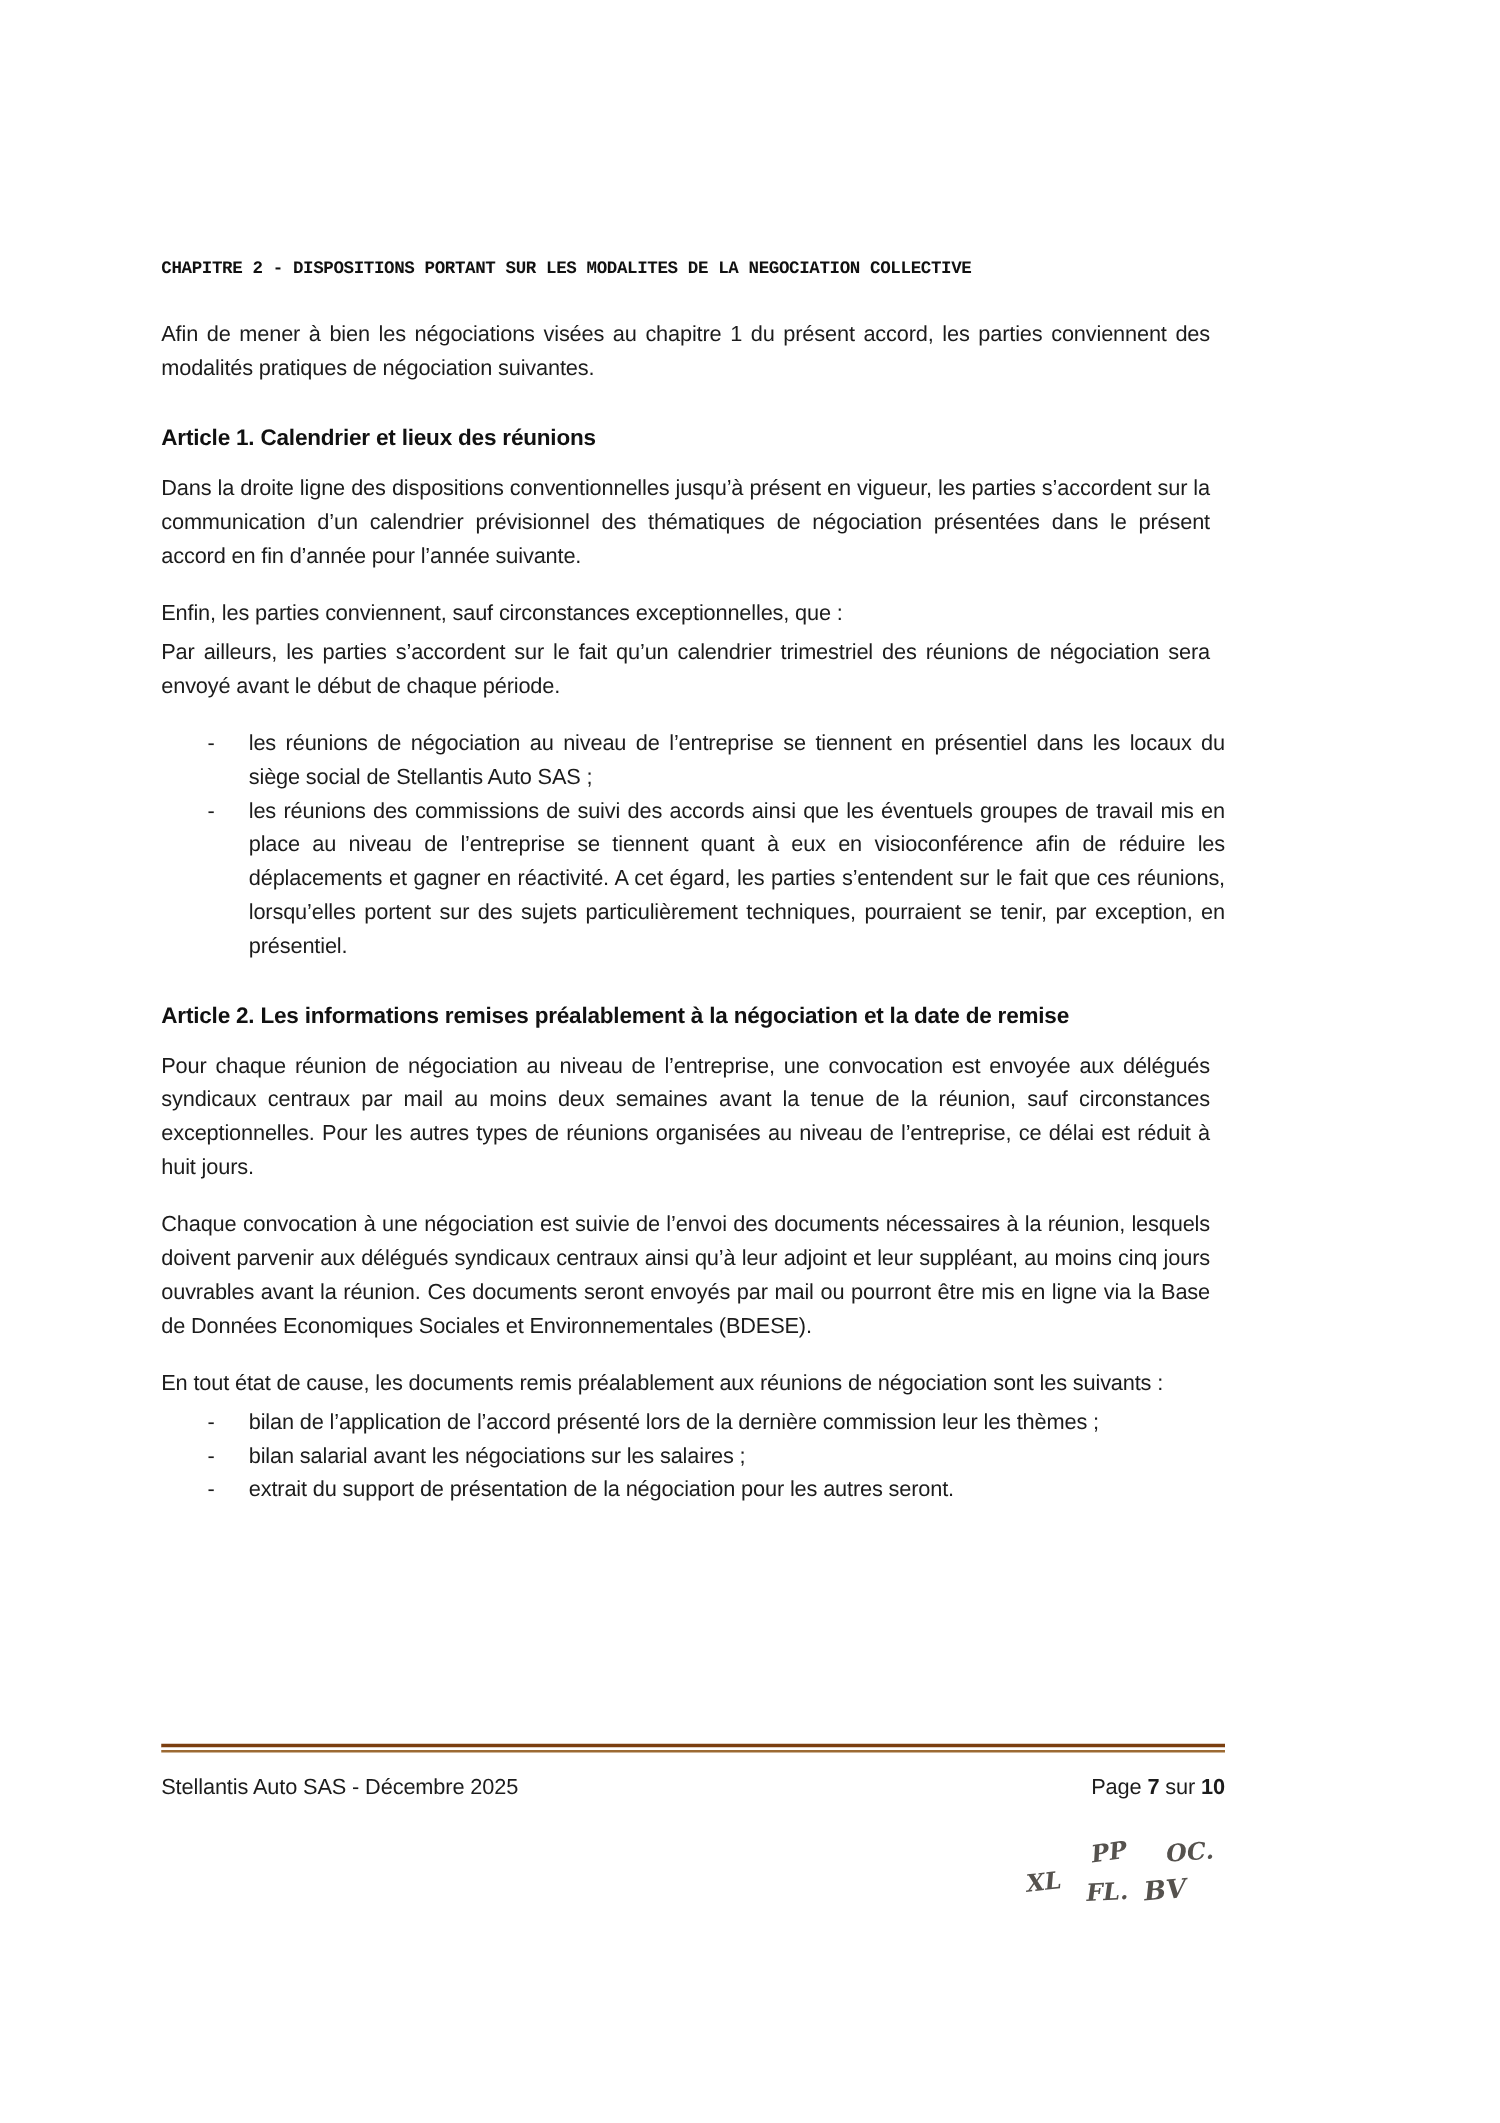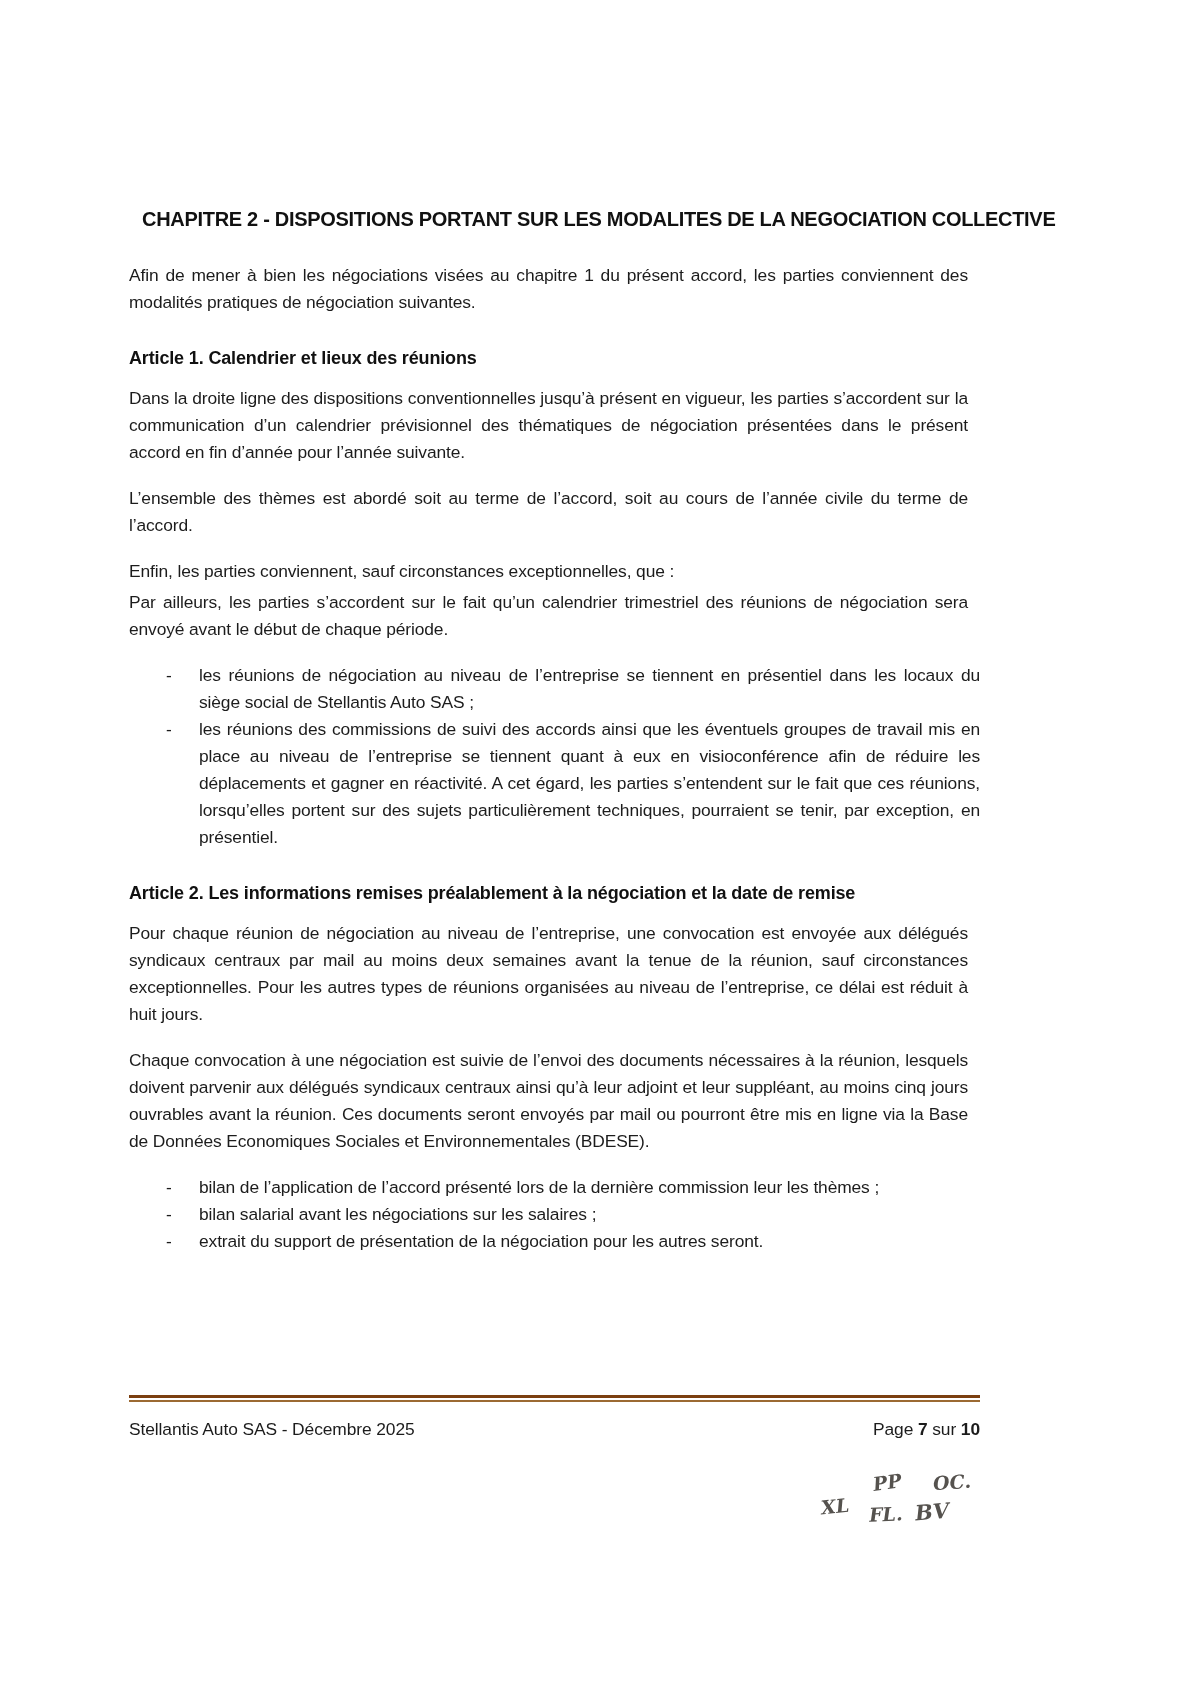--- a/index.html
+++ b/index.html
@@ -30,27 +30,28 @@
   .doc-text {
     font-family: "Liberation Sans", "DejaVu Sans", sans-serif;
     font-size: 17.4px;
     line-height: 1.55;
     text-align: justify;
     text-justify: inter-word;
     color: #1c1c1c;
     letter-spacing: -0.12px;
   }
   h1.chapter-title {
-    font-size: 20px;
-    font-weight: bold;
-    margin: 0 0 30px 13px;
+    font-size: 14px;
+    font-weight: bold;
+    margin: 0 0 30px 0;
     line-height: 1.3;
     letter-spacing: -0.3px;
     color: #111111;
     white-space: nowrap;
+    font-family: Liberation Mono, monospace;
   }
   h2.article-title {
     font-size: 18px;
     font-weight: bold;
     margin: 30px 0 15px 0;
     line-height: 1.35;
     letter-spacing: -0.15px;
     color: #111111;
   }
   p.para {
@@ -141,21 +142,20 @@
   <div class="content doc-text">
 
     <h1 class="chapter-title">CHAPITRE 2 - DISPOSITIONS PORTANT SUR LES MODALITES DE LA NEGOCIATION COLLECTIVE</h1>
 
     <p class="para">Afin de mener à bien les négociations visées au chapitre 1 du présent accord, les parties conviennent des modalités pratiques de négociation suivantes.</p>
 
     <h2 class="article-title">Article 1. Calendrier et lieux des réunions</h2>
 
     <p class="para">Dans la droite ligne des dispositions conventionnelles jusqu’à présent en vigueur, les parties s’accordent sur la communication d’un calendrier prévisionnel des thématiques de négociation présentées dans le présent accord en fin d’année pour l’année suivante.</p>
 
-    <p class="para">L’ensemble des thèmes est abordé soit au terme de l’accord, soit au cours de l’année civile du terme de l’accord.</p>
 
     <p class="para tight">Enfin, les parties conviennent, sauf circonstances exceptionnelles, que :</p>
 
     <p class="para">Par ailleurs, les parties s’accordent sur le fait qu’un calendrier trimestriel des réunions de négociation sera envoyé avant le début de chaque période.</p>
 
     <ul class="dash-list">
       <li>
         <span class="dash">-</span>
         <span class="li-text">les réunions de négociation au niveau de l’entreprise se tiennent en présentiel dans les locaux du siège social de Stellantis Auto SAS ;</span>
       </li>
@@ -164,20 +164,21 @@
         <span class="li-text">les réunions des commissions de suivi des accords ainsi que les éventuels groupes de travail mis en place au niveau de l’entreprise se tiennent quant à eux en visioconférence afin de réduire les déplacements et gagner en réactivité. A cet égard, les parties s’entendent sur le fait que ces réunions, lorsqu’elles portent sur des sujets particulièrement techniques, pourraient se tenir, par exception, en présentiel.</span>
       </li>
     </ul>
 
     <h2 class="article-title">Article 2. Les informations remises préalablement à la négociation et la date de remise</h2>
 
     <p class="para">Pour chaque réunion de négociation au niveau de l’entreprise, une convocation est envoyée aux délégués syndicaux centraux par mail au moins deux semaines avant la tenue de la réunion, sauf circonstances exceptionnelles. Pour les autres types de réunions organisées au niveau de l’entreprise, ce délai est réduit à huit jours.</p>
 
     <p class="para">Chaque convocation à une négociation est suivie de l’envoi des documents nécessaires à la réunion, lesquels doivent parvenir aux délégués syndicaux centraux ainsi qu’à leur adjoint et leur suppléant, au moins cinq jours ouvrables avant la réunion. Ces documents seront envoyés par mail ou pourront être mis en ligne via la Base de Données Economiques Sociales et Environnementales (BDESE).</p>
 
+    <p class="para tight">En tout état de cause, les documents remis préalablement aux réunions de négociation sont les suivants :</p>
 
     <ul class="dash-list">
       <li>
         <span class="dash">-</span>
         <span class="li-text">bilan de l’application de l’accord présenté lors de la dernière commission leur les thèmes ;</span>
       </li>
       <li>
         <span class="dash">-</span>
         <span class="li-text">bilan salarial avant les négociations sur les salaires ;</span>
       </li>

